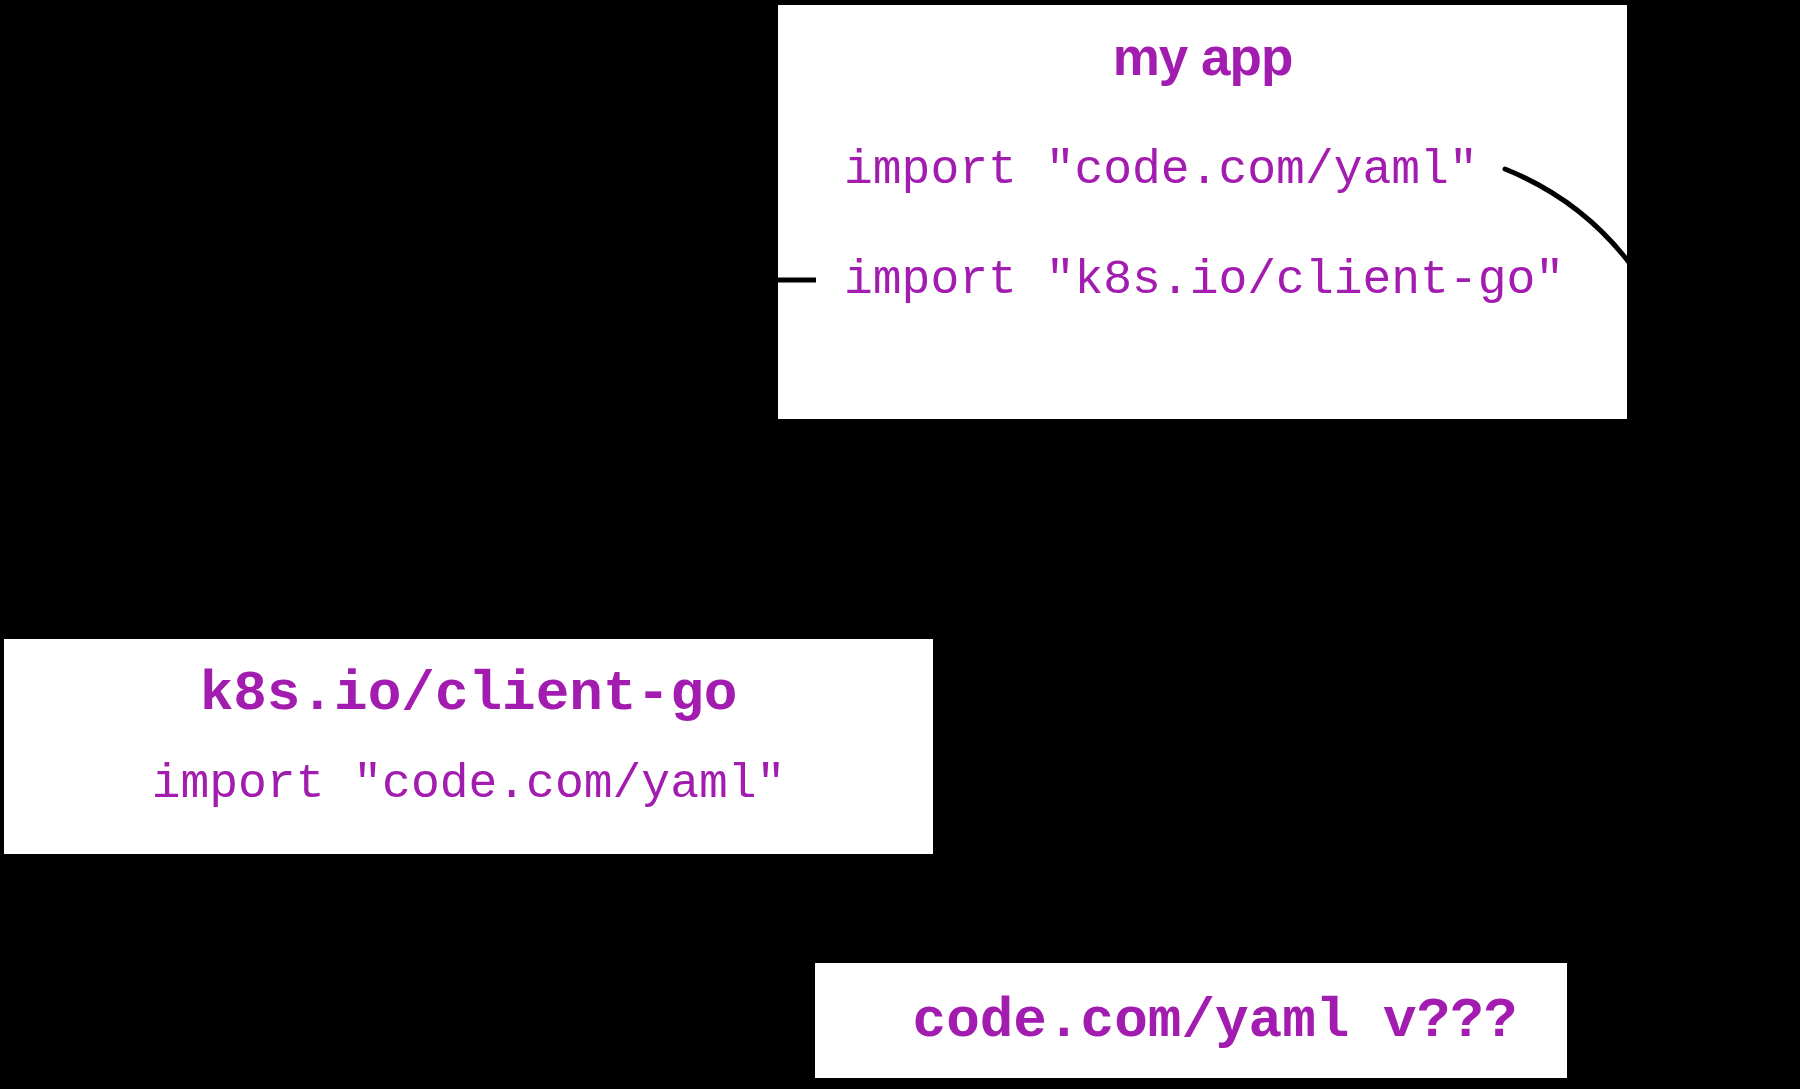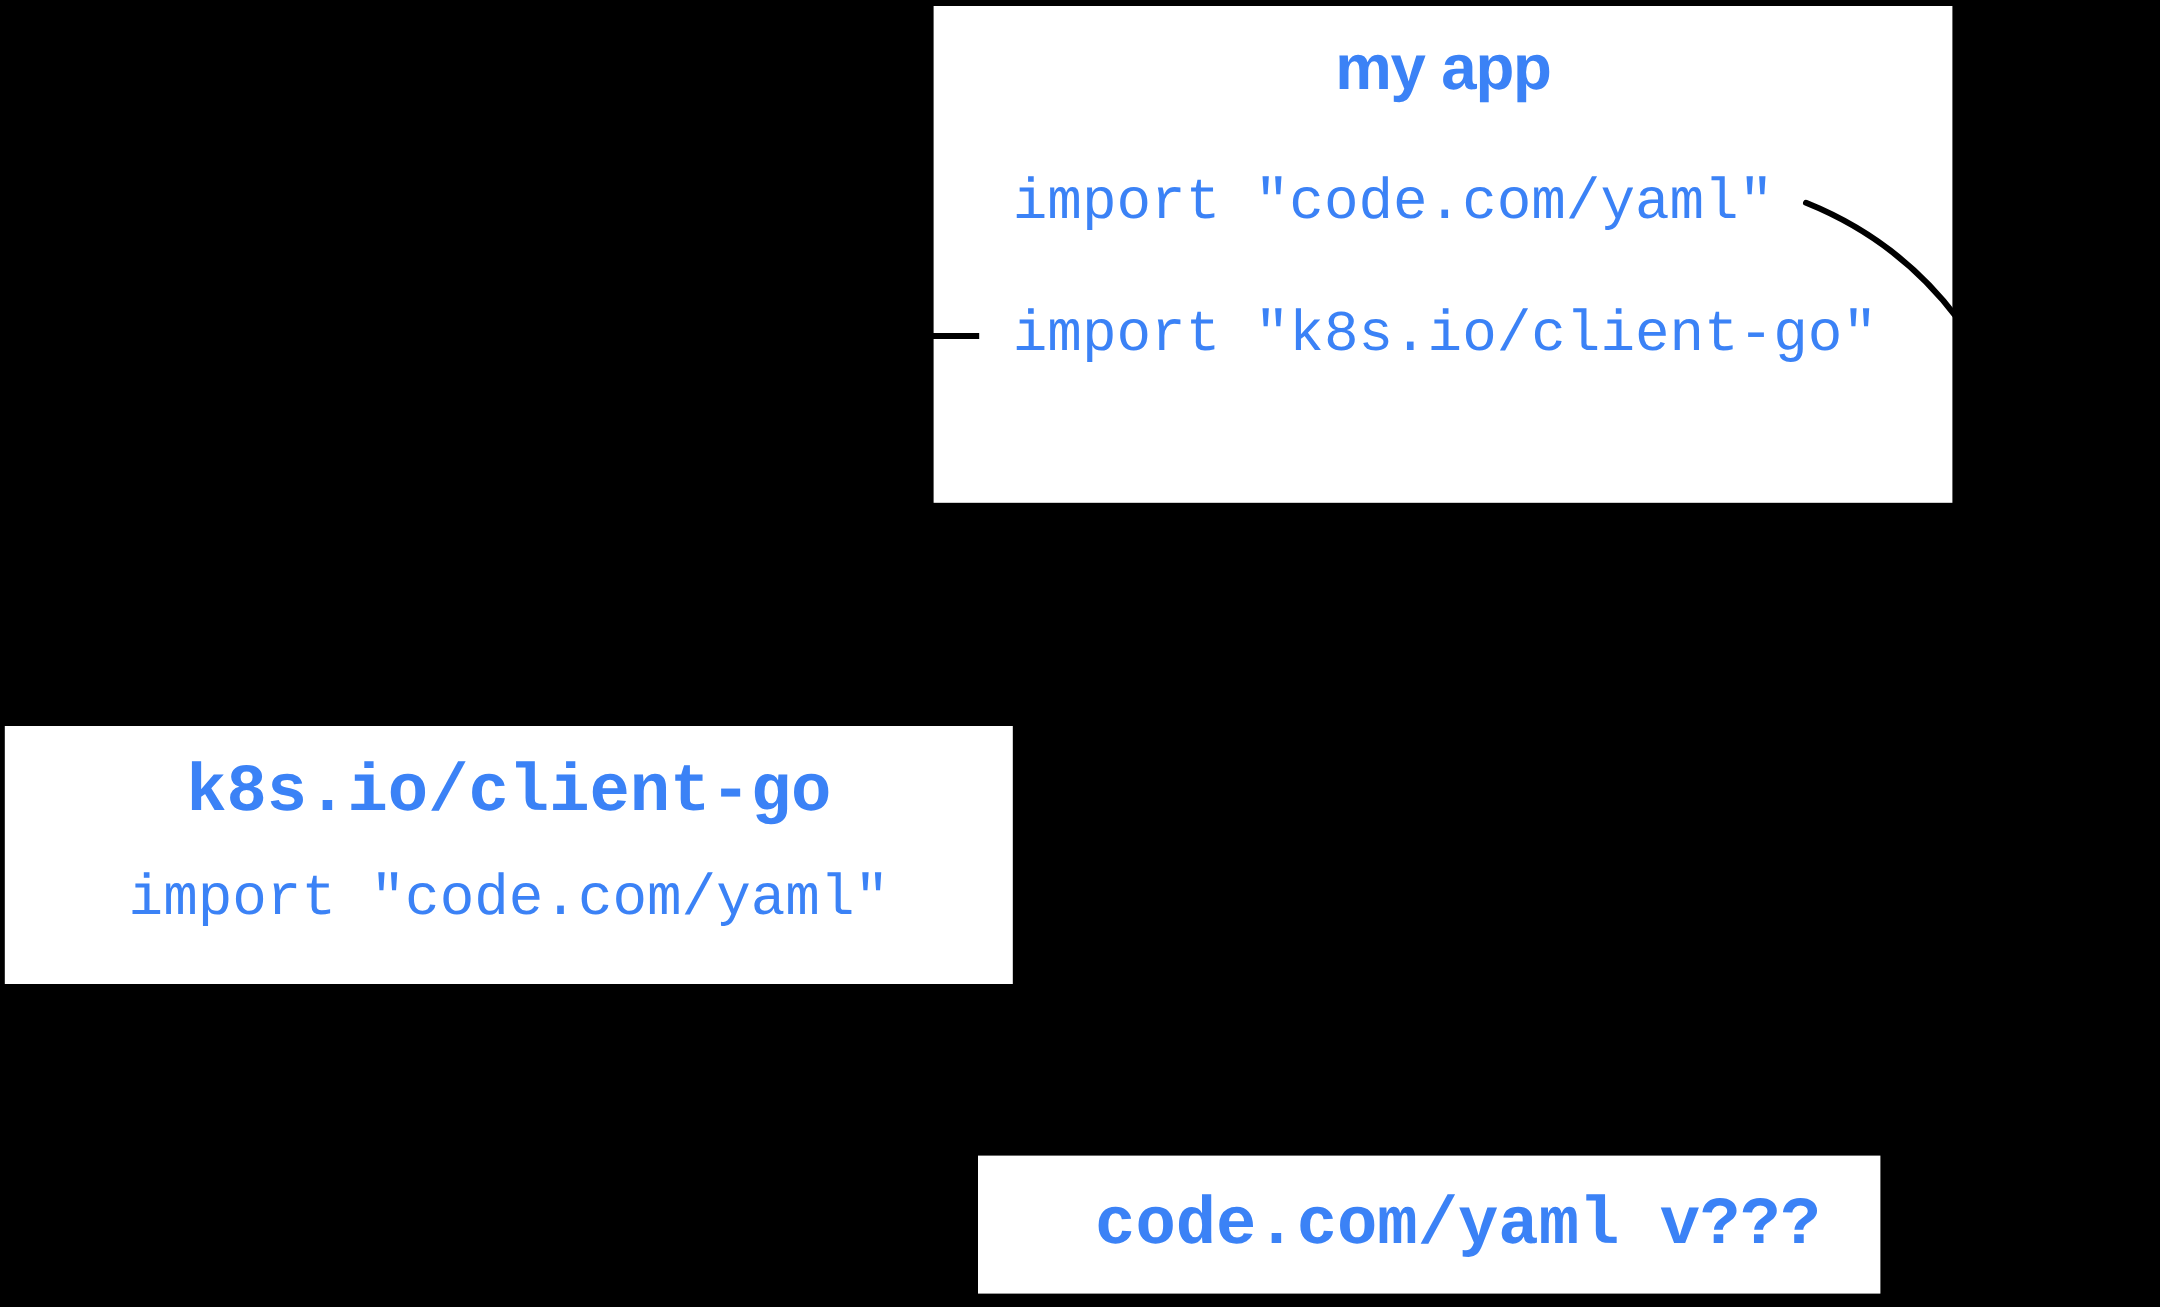--- a/index.html
+++ b/index.html
@@ -7,28 +7,28 @@
     padding: 0;
     background: #000000;
   }
   .canvas {
     position: relative;
     width: 1800px;
     height: 1089px;
     background: #000000;
     overflow: hidden;
     font-family: "Liberation Mono", monospace;
-    color: #3b82f6;
+    color: #a21caf;
   }
   .box {
     position: absolute;
     background: #ffffff;
   }
   .box-myapp  { left: 778px; top: 5px;   width: 849px; height: 414px; }
-  .box-k8s    { left: 4px;   top: 605px; width: 840px; height: 215px; }
+  .box-k8s    { left: 4px;   top: 639px; width: 929px; height: 215px; }
   .box-yaml   { left: 815px; top: 963px; width: 704px; height: 115px;
                 display: flex; align-items: center; justify-content: center; padding-left: 48px; }
 
   .title-sans {
     position: absolute;
     left: 0; right: 0; top: 14px;
     height: 76px; line-height: 76px;
     text-align: center;
     font-family: "Liberation Sans", sans-serif;
     font-weight: bold;

